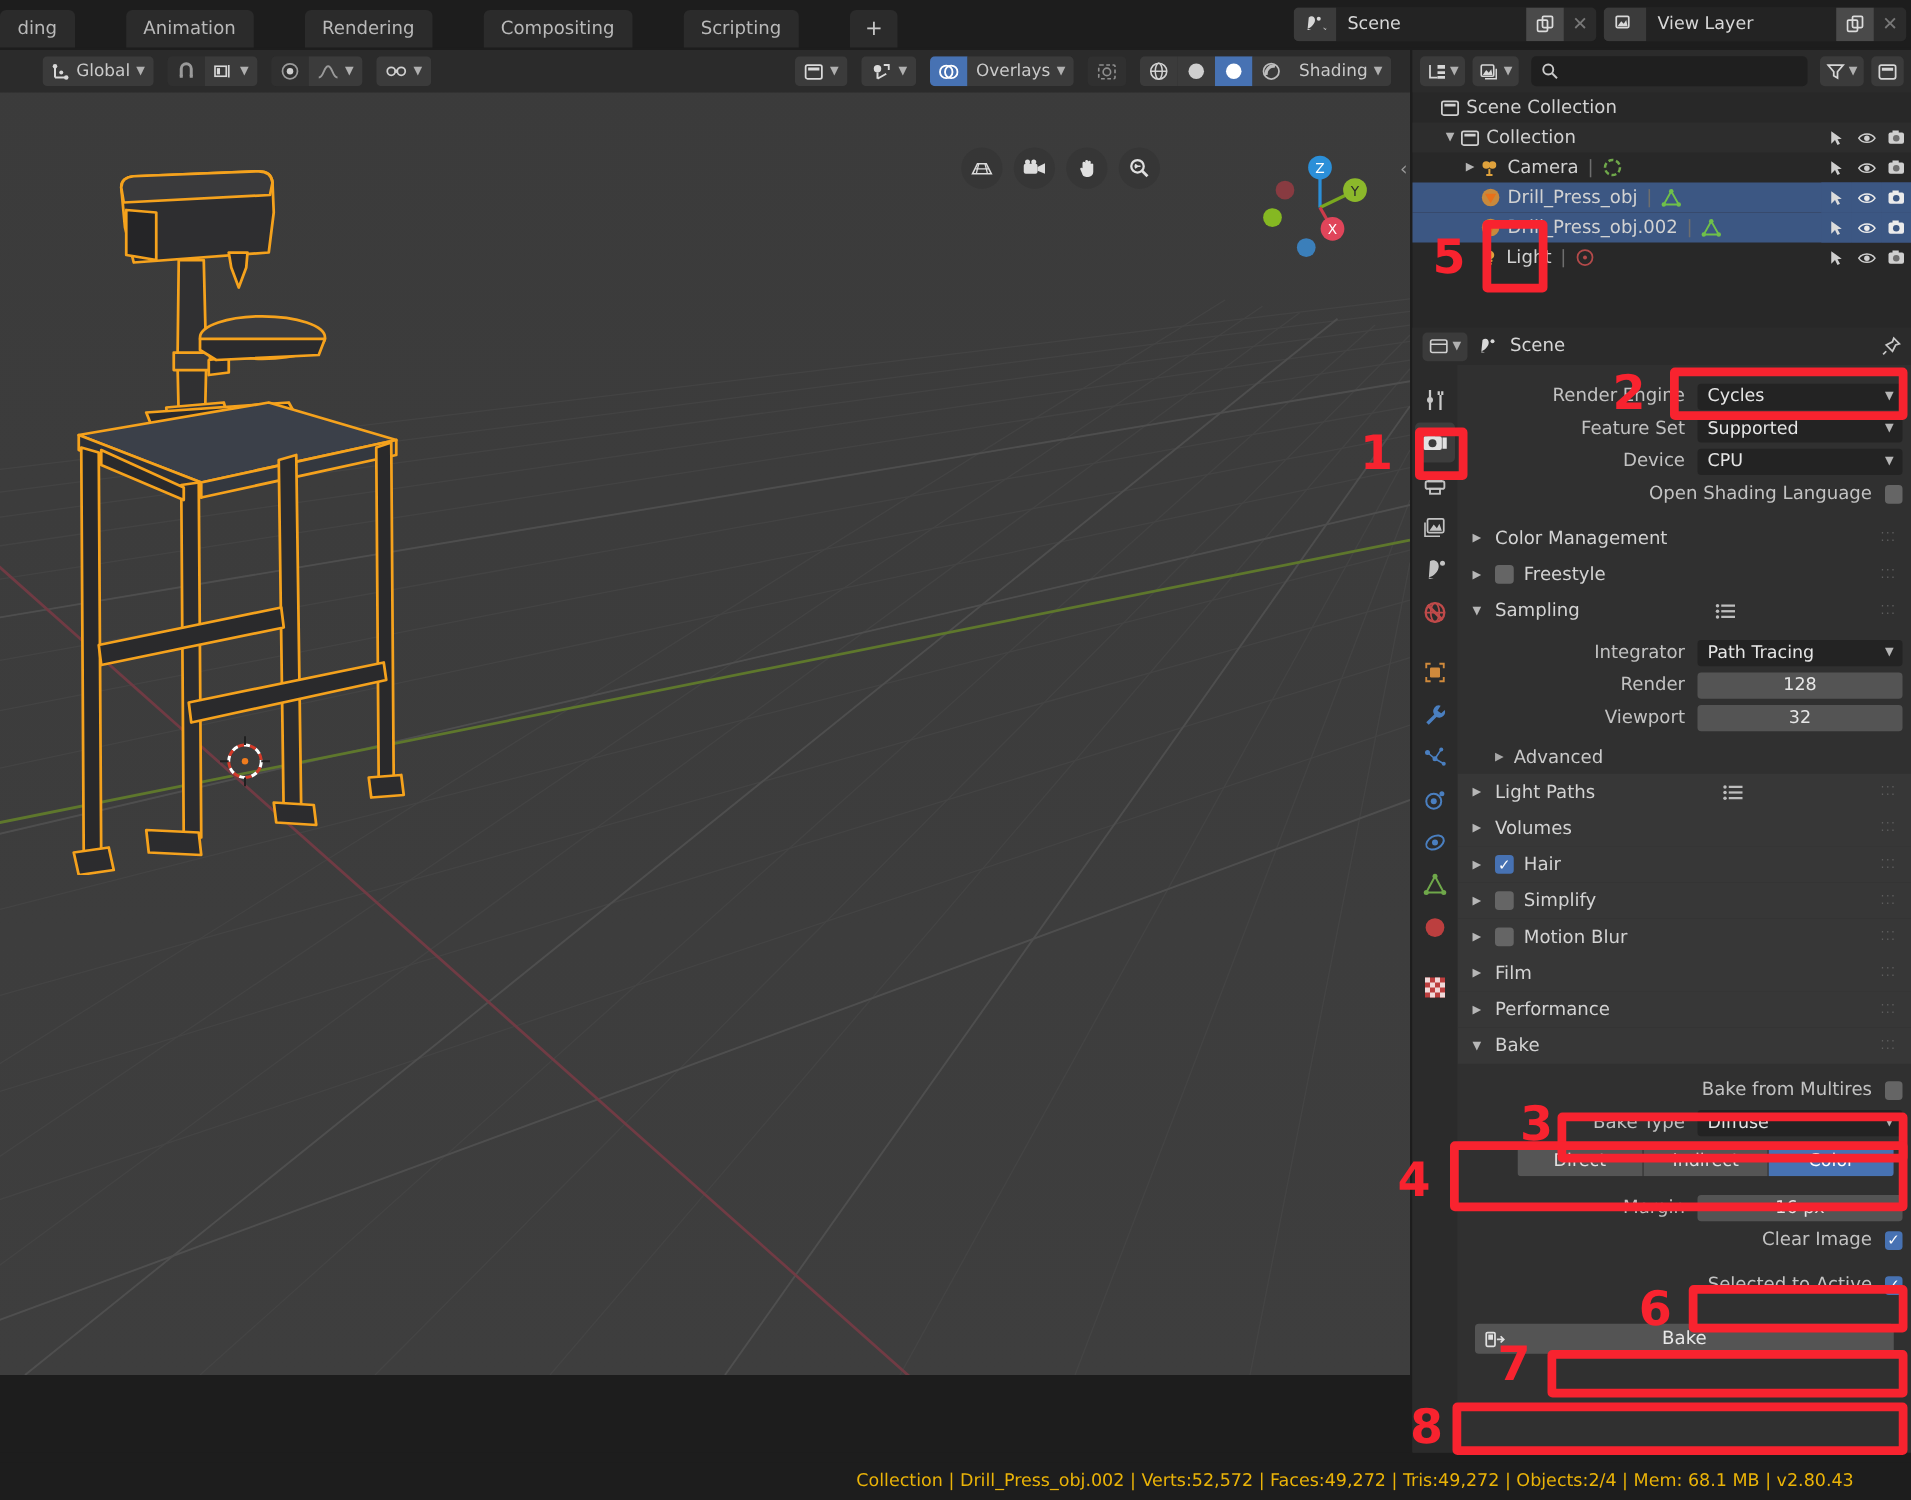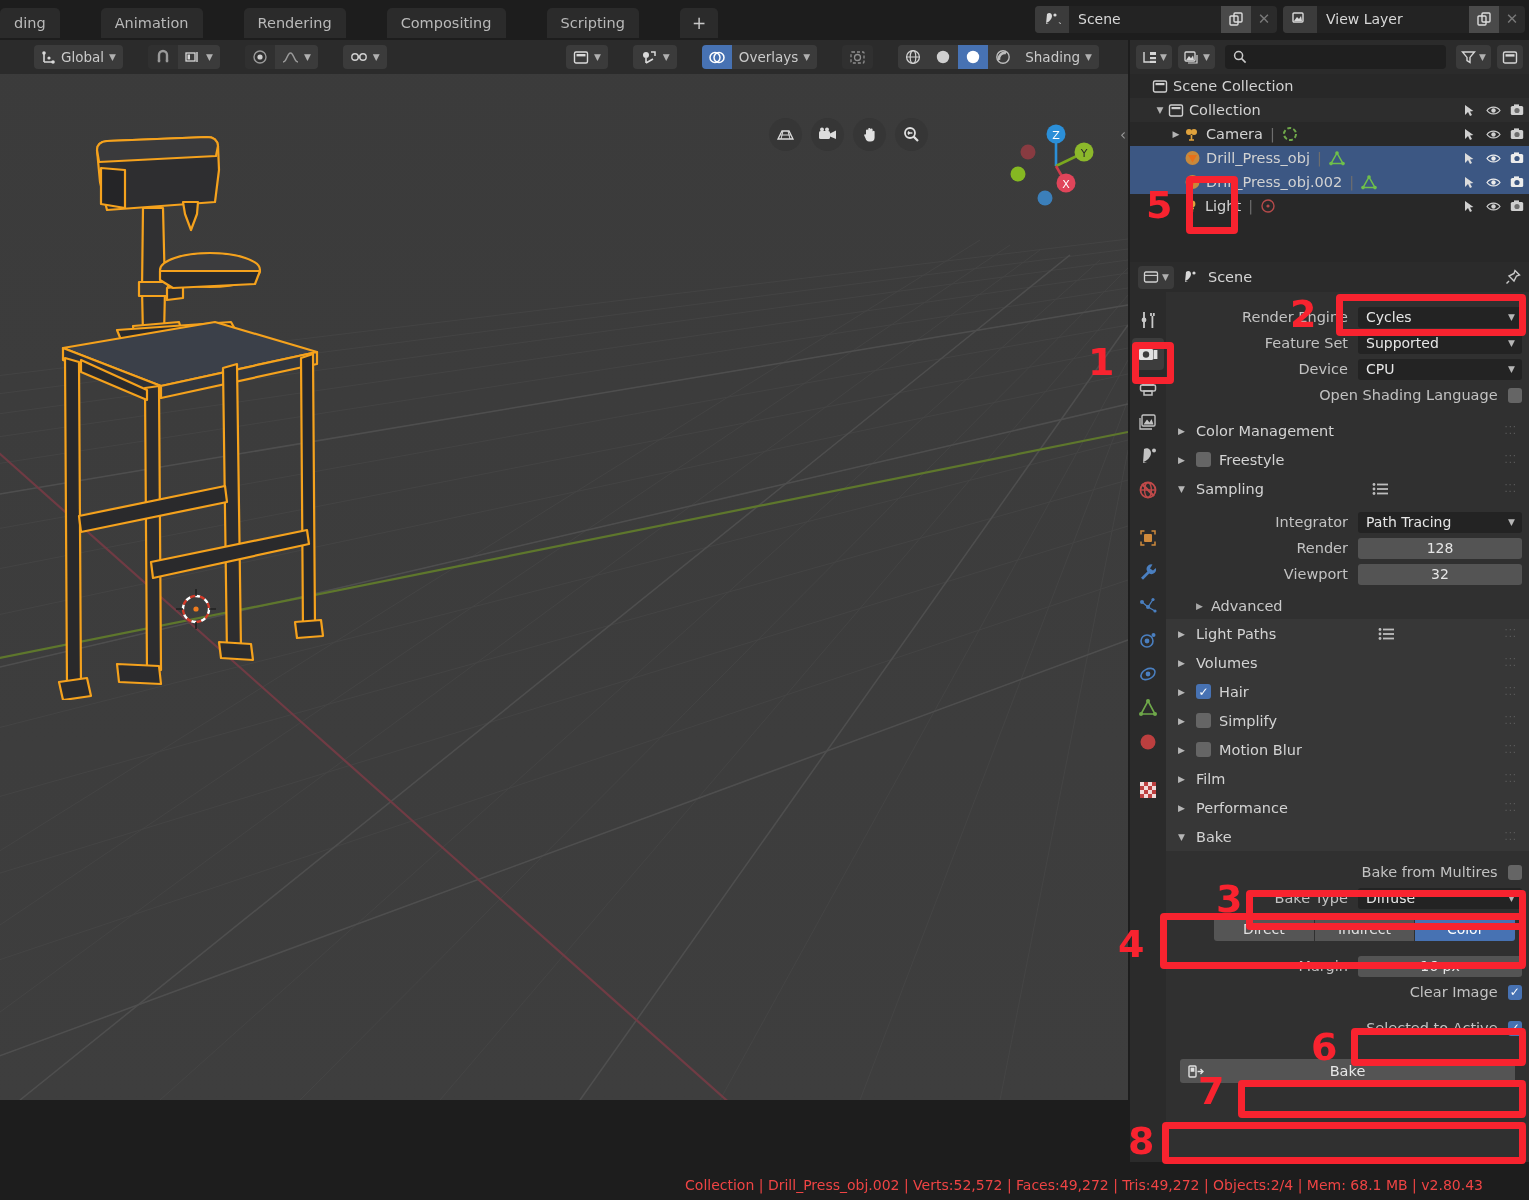--- a/index.html
+++ b/index.html
@@ -41,21 +41,21 @@
   
   #viewport {
     position:absolute; left:0; top:40px; width:1128px; height:1060px;
     background:#3c3c3c; overflow:hidden;
   }
   #vp-grid { position:absolute; inset:0; }
   #vp-header {
     position:absolute; left:0; top:0; width:1128px; height:34px;
     background:#2b2b2b; display:flex; align-items:center;
   }
-  .vgrp { display:flex; align-items:center; height:24px; background:#2f2f2f; border-radius:4px; margin-right:25px; overflow:hidden; }
+  .vgrp { display:flex; align-items:center; height:24px; background:#2f2f2f; border-radius:4px; margin-right:11px; overflow:hidden; }
   .vbtn {
     height:24px; padding:0 7px; display:flex; align-items:center; gap:5px;
     color:#cacaca; font-size:13.5px; background:#3b3b3b; white-space:nowrap;
   }
   .vbtn.dark { background:#303030; }
   .vbtn.on { background:#4772b3; color:#fff; }
   .chev { font-size:9px; color:#b0b0b0; }
   #vp-header-left { position:absolute; left:34px; display:flex; align-items:center; }
   #vp-header-right { position:absolute; right:4px; display:flex; align-items:center; }
 
@@ -145,21 +145,21 @@
     margin:0 14px; height:24px; background:#545454; border-radius:3px;
     display:flex; align-items:center; justify-content:center; position:relative;
     color:#e8e8e8; font-size:14.5px;
   }
   .bakebtn .bicon { position:absolute; left:8px; color:#dcdcdc; }
 
   
   #statusbar {
     position:absolute; left:0; bottom:0; width:1529px; height:30px;
     background:#1d1d1d; display:flex; align-items:center; justify-content:flex-end;
-    padding-right:46px; color:#ef4444; font-size:14px;
+    padding-right:46px; color:#eab308; font-size:14px;
   }
 
   
   .anno-box { position:absolute; border:7px solid #f8232f; border-radius:4px; pointer-events:none; }
   .anno-num {
     position:absolute; color:#f8232f; font-weight:bold; font-size:38px;
     font-family:"DejaVu Sans", sans-serif; line-height:1;
   }
 </style>
 </head>

